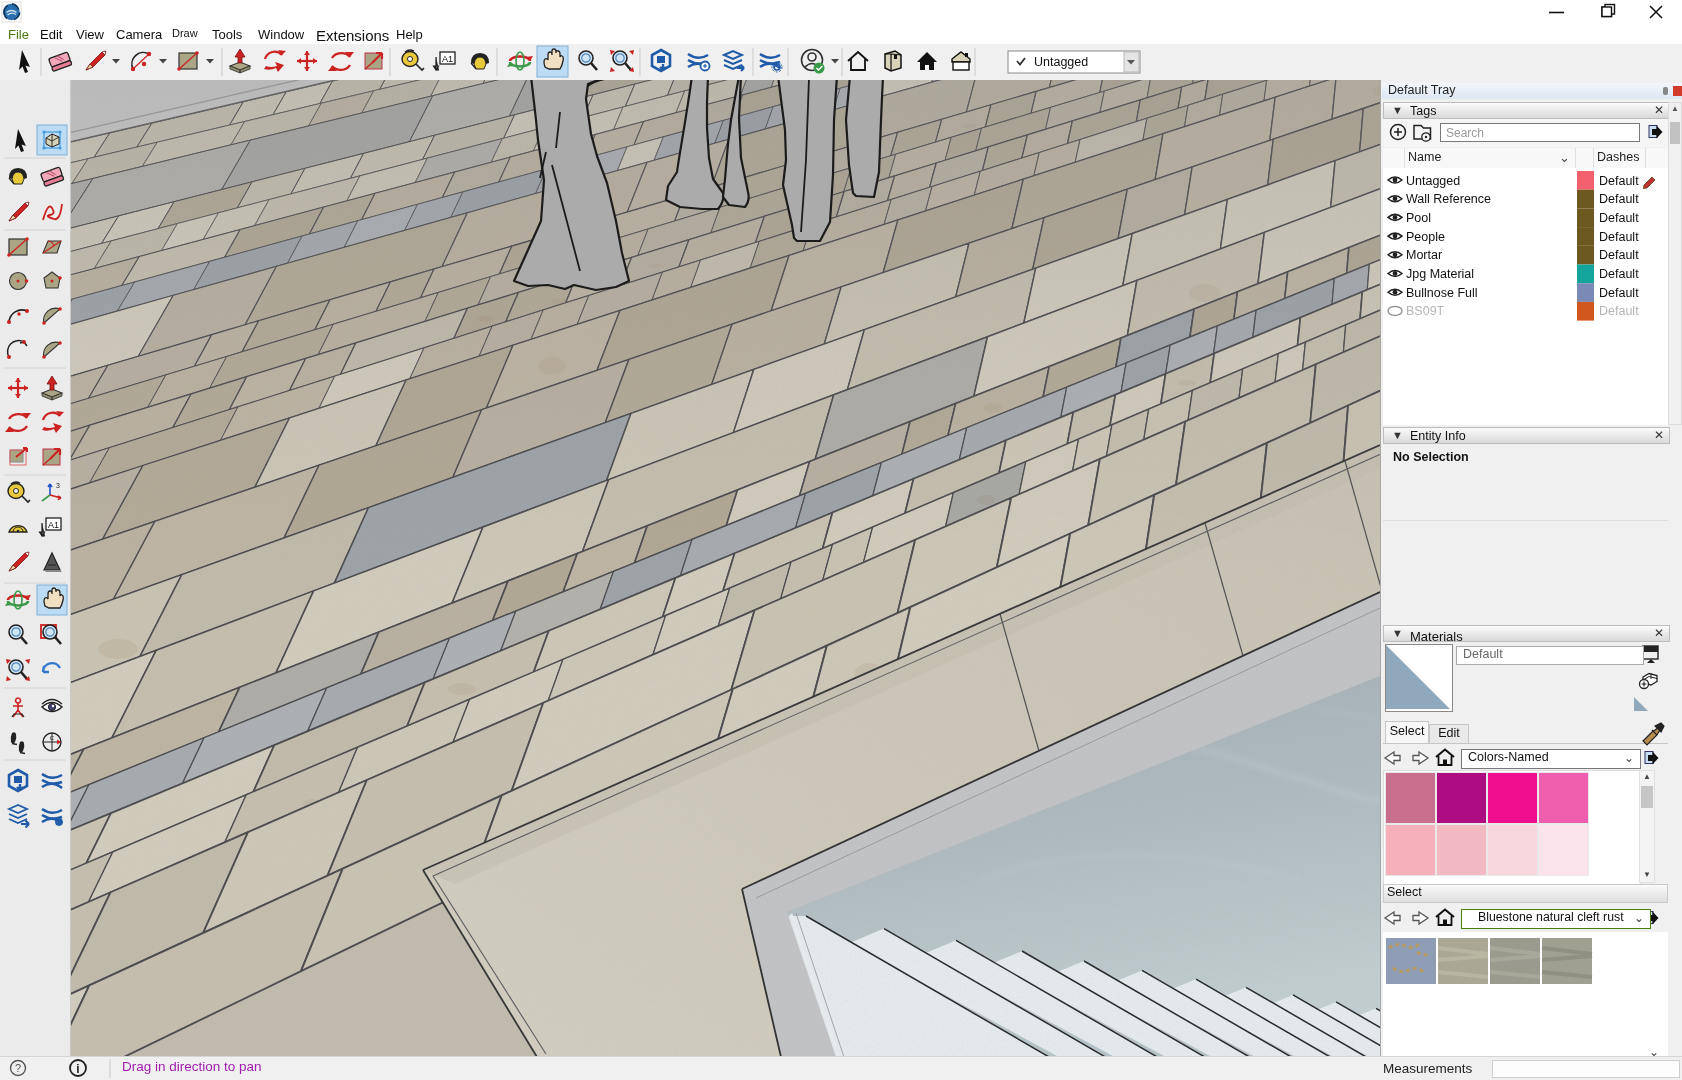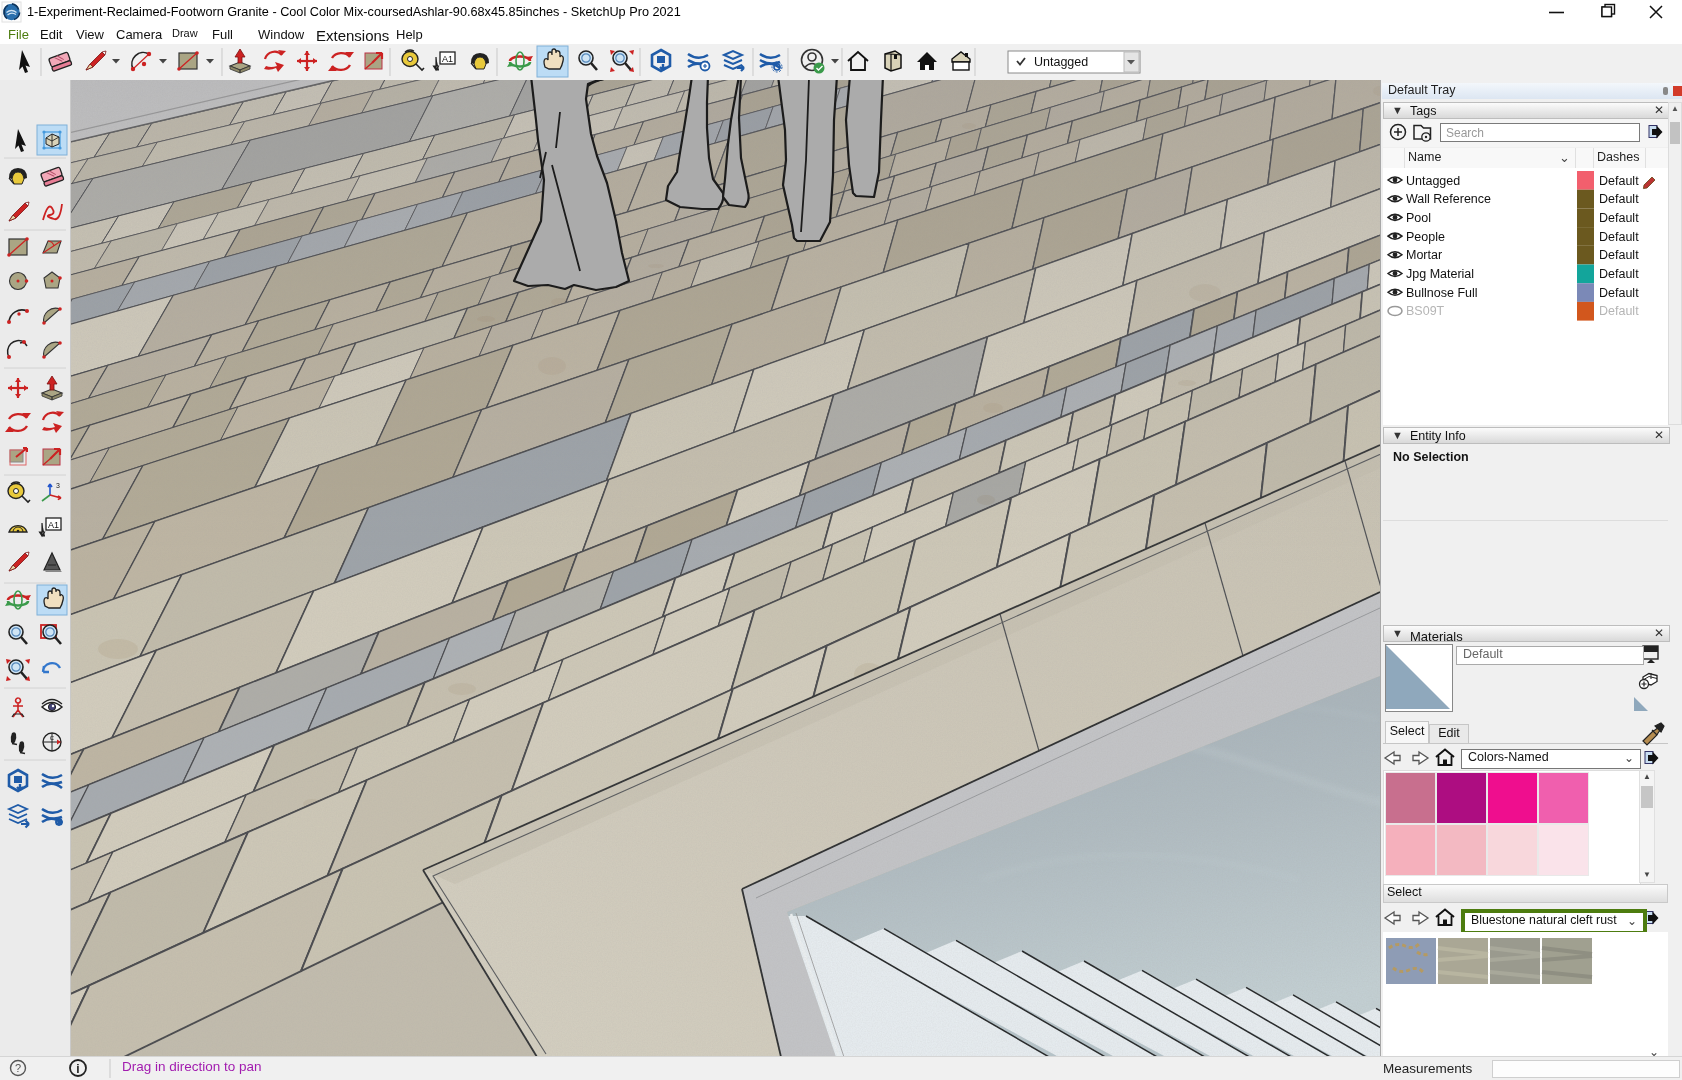--- a/index.html
+++ b/index.html
@@ -13,29 +13,28 @@
     <circle cx="11.5" cy="12" r="8.2" fill="#2a6fad"></circle>
     <path d="M4.5 14 A8.2 8.2 0 0 1 8 5.2 M7 18.5 A8.2 8.2 0 0 1 5 8 M12 3.9 A8.2 8.2 0 0 1 18.5 9.5 M19.6 12.5 A8.2 8.2 0 0 1 14 19.6" stroke="#10355c" stroke-width="1.6" fill="none"></path>
     <path d="M6.5 12.5 Q11.5 8.5 16.5 12.5" stroke="#cfe2f2" stroke-width="1.4" fill="none"></path>
     <path d="M7.5 15 Q11.5 11.5 16 14.5" stroke="#cfe2f2" stroke-width="1.2" fill="none"></path>
     <line x1="1549" y1="12.5" x2="1564" y2="12.5" stroke="#111" stroke-width="1.6"></line>
     <rect x="1602" y="7" width="9.5" height="9.5" fill="none" stroke="#111" stroke-width="1.4"></rect>
     <rect x="1605" y="4.5" width="9.5" height="9.5" fill="#fff" stroke="#111" stroke-width="1.4"></rect>
     <rect x="1602" y="7" width="9.5" height="9.5" fill="#fff" stroke="#111" stroke-width="1.4"></rect>
     <path d="M1650 6 L1662 18 M1662 6 L1650 18" stroke="#111" stroke-width="1.5"></path>
   </svg>
-  <div style="position:absolute;left:27px;top:5px;font-size:12.7px;color:#000;white-space:nowrap">1-Experiment-Reclaimed-Footworn Granite - Cool Color Mix-coursedAshlar-90.68x45.85inches - SketchUp Pro 2021</div>
 </div>
 <div style="position:absolute;left:0;top:26px;width:1682px;height:18px;background:#ffffff;">
     <span style="position:absolute;left:8px;top:1px;font-size:13px;color:#4d7c0f">File</span>
     <span style="position:absolute;left:40px;top:1px;font-size:13px;color:#111">Edit</span>
     <span style="position:absolute;left:76px;top:1px;font-size:13px;color:#111">View</span>
     <span style="position:absolute;left:116px;top:1px;font-size:13px;color:#111">Camera</span>
     <span style="position:absolute;left:172px;top:1px;font-size:11px;color:#111">Draw</span>
-    <span style="position:absolute;left:212px;top:1px;font-size:13px;color:#111">Full</span>
+    <span style="position:absolute;left:212px;top:1px;font-size:13px;color:#111">Tools</span>
     <span style="position:absolute;left:258px;top:1px;font-size:13px;color:#111">Window</span>
     <span style="position:absolute;left:316px;top:1px;font-size:15px;color:#111">Extensions</span>
     <span style="position:absolute;left:396px;top:1px;font-size:13px;color:#111">Help</span>
   </div>
 <div style="position:absolute;left:0;top:44px;width:1682px;height:36px;background:#f0f0f0;border-bottom:1px solid #d8d8d8">
     <svg width="1682" height="36" style="position:absolute;left:0;top:0">
       <line x1="41" y1="4" x2="41" y2="32" stroke="#c9c9c9"></line>
       <line x1="222" y1="4" x2="222" y2="32" stroke="#c9c9c9"></line>
       <line x1="390" y1="4" x2="390" y2="32" stroke="#c9c9c9"></line>
       <line x1="497" y1="4" x2="497" y2="32" stroke="#c9c9c9"></line>
@@ -1082,21 +1081,21 @@
     <div style="position:absolute;left:2px;top:804px;width:285px;height:19px;background:linear-gradient(#fafafa,#dedede);border:1px solid #c9c9c9;box-sizing:border-box;font-size:12.5px;color:#111;padding-left:3px">Select</div>
     <svg style="position:absolute;left:0;top:0" width="302" height="977">
       <path d="M13,832 L4,838 L13,844 L13,840.5 L19,840.5 L19,835.5 L13,835.5 Z" fill="#fdfdfd" stroke="#555" stroke-width="1.3"></path>
       <path d="M38,832 L47,838 L38,844 L38,840.5 L32,840.5 L32,835.5 L38,835.5 Z" fill="#fdfdfd" stroke="#555" stroke-width="1.3"></path>
       <path d="M55,837 L64,829.5 L73,837" fill="none" stroke="#111" stroke-width="2"></path>
       <path d="M57.5,836 L57.5,845 L70.5,845 L70.5,836" fill="none" stroke="#111" stroke-width="1.8"></path>
       <rect x="62" y="839.5" width="4" height="5.5" fill="#111"></rect>
       <rect x="264" y="831.5" width="8" height="12" fill="#c8ddf0" stroke="#336" stroke-width="1"></rect>
       <path d="M267,835 L271.5,835 L271.5,831.5 L277.5,838 L271.5,844.5 L271.5,841 L267,841 Z" fill="#111"></path>
     </svg>
-    <div style="position:absolute;left:80px;top:829px;width:172px;height:18px;background:#fff;border:4px solid #4d7c0f;font-size:12.3px;color:#111;padding-left:6px">Bluestone natural cleft rust<span style="position:absolute;right:6px;top:1px;color:#444;font-size:12px">⌄</span></div>
+    <div style="position:absolute;left:80px;top:829px;width:172px;height:18px;background:#fff;border:1px solid #4d7c0f;font-size:12.3px;color:#111;padding-left:16px">Bluestone natural cleft rust<span style="position:absolute;right:6px;top:1px;color:#444;font-size:12px">⌄</span></div>
     <div style="position:absolute;left:2px;top:852px;width:285px;height:140px;background:#ffffff"></div>
     <svg style="position:absolute;left:0;top:0" width="302" height="977">
       <rect x="5" y="858" width="50" height="46" fill="#8e9cb5"></rect>
       <path d="M8,868 q8,-6 16,-2 q8,4 14,-2 M12,888 q8,6 16,2 q8,-4 14,2 M36,872 q6,4 12,2" stroke="#b59a62" stroke-width="3" fill="none" stroke-dasharray="4 3"></path>
       <rect x="57" y="858" width="50" height="46" fill="#aaa795"></rect>
       <path d="M57,868 l50,6 M57,880 l50,-4 M57,892 l50,5" stroke="#b8b5a0" stroke-width="4" fill="none"></path>
       <rect x="109" y="858" width="50" height="46" fill="#9a9a8e"></rect>
       <path d="M109,868 l50,6 M109,880 l50,-4 M109,892 l50,5" stroke="#a8a89a" stroke-width="4" fill="none"></path>
       <rect x="161" y="858" width="50" height="46" fill="#a0a090"></rect>
       <path d="M161,868 l50,6 M161,880 l50,-4 M161,892 l50,5" stroke="#8f8f82" stroke-width="4" fill="none"></path>

